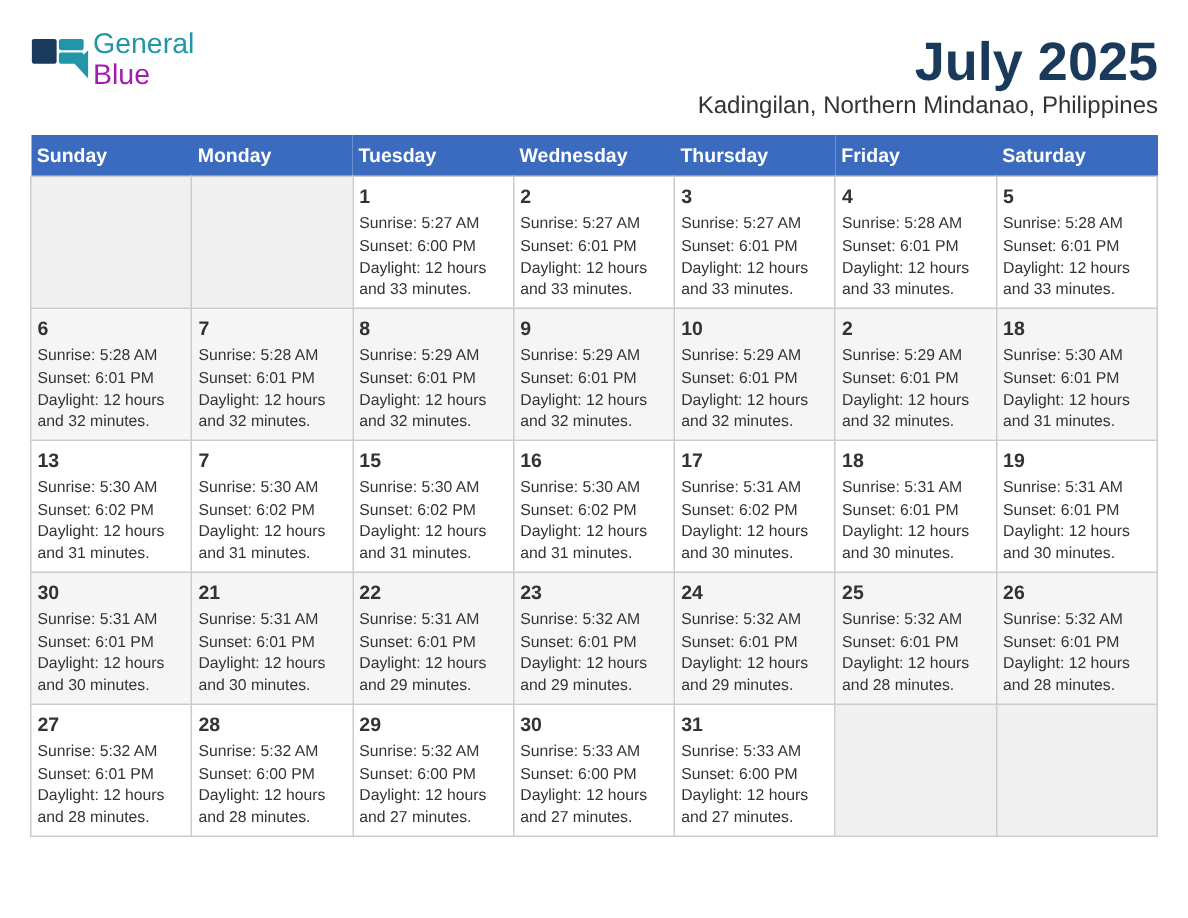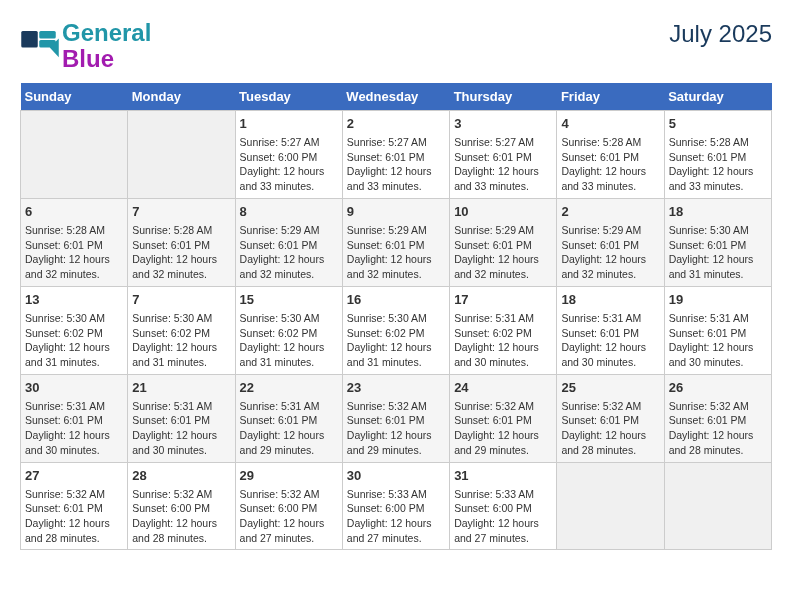--- a/index.html
+++ b/index.html
@@ -14,40 +14,40 @@
       display: flex;
       align-items: flex-start;
       justify-content: space-between;
       margin-bottom: 10px;
     }
     .logo {
       display: flex;
       align-items: center;
     }
     .logo-text {
-      font-size: 24px;
-      font-weight: bold;
+      font-size: 19px;
+      font-weight: normal;
       color: #1a3a5c;
       line-height: 1.1;
     }
     .logo-text span {
       color: #2196a8;
     }
     .logo-icon {
       width: 40px;
       height: 30px;
       margin-right: 2px;
     }
     .title-block {
       text-align: right;
     }
     .title-block h1 {
-      font-size: 24px;
+      font-size: 36px;
       color: #1a3a5c;
-      font-weight: normal;
+      font-weight: bold;
     }
     .title-block h2 {
       font-size: 16px;
       color: #333;
       font-weight: normal;
     }
     table {
       width: 100%;
       border-collapse: collapse;
       font-size: 11px;
@@ -97,20 +97,21 @@
       <rect x="24" y="12" width="22" height="10" fill="#2196a8" rx="2"></rect>
       <polygon points="38,22 50,10 50,35" fill="#2196a8"></polygon>
     </svg>
     <div class="logo-text">
       <div><span>General</span></div>
       <div><span style="color:#a21caf">Blue</span></div>
     </div>
   </div>
   <div class="title-block">
     <h1>July 2025</h1>
+    <h2>Kadingilan, Northern Mindanao, Philippines</h2>
   </div>
 </div>
 
 <table>
   <thead>
     <tr>
     <th>Sunday</th>
         <th>Monday</th>
         <th>Tuesday</th>
         <th>Wednesday</th>

